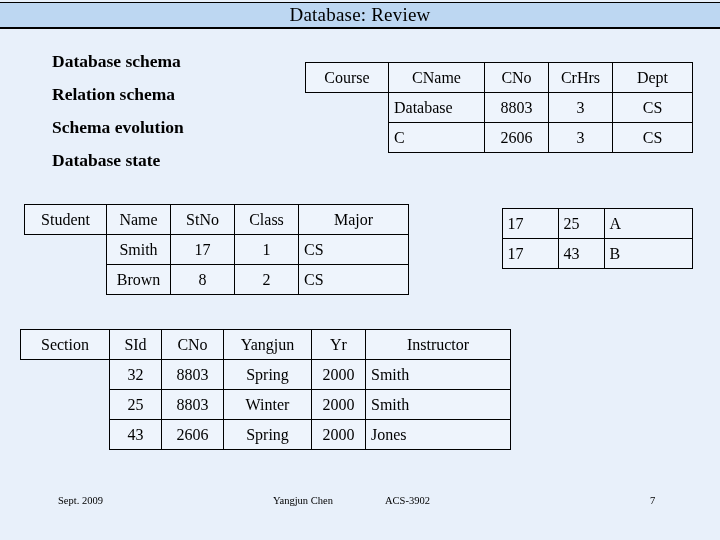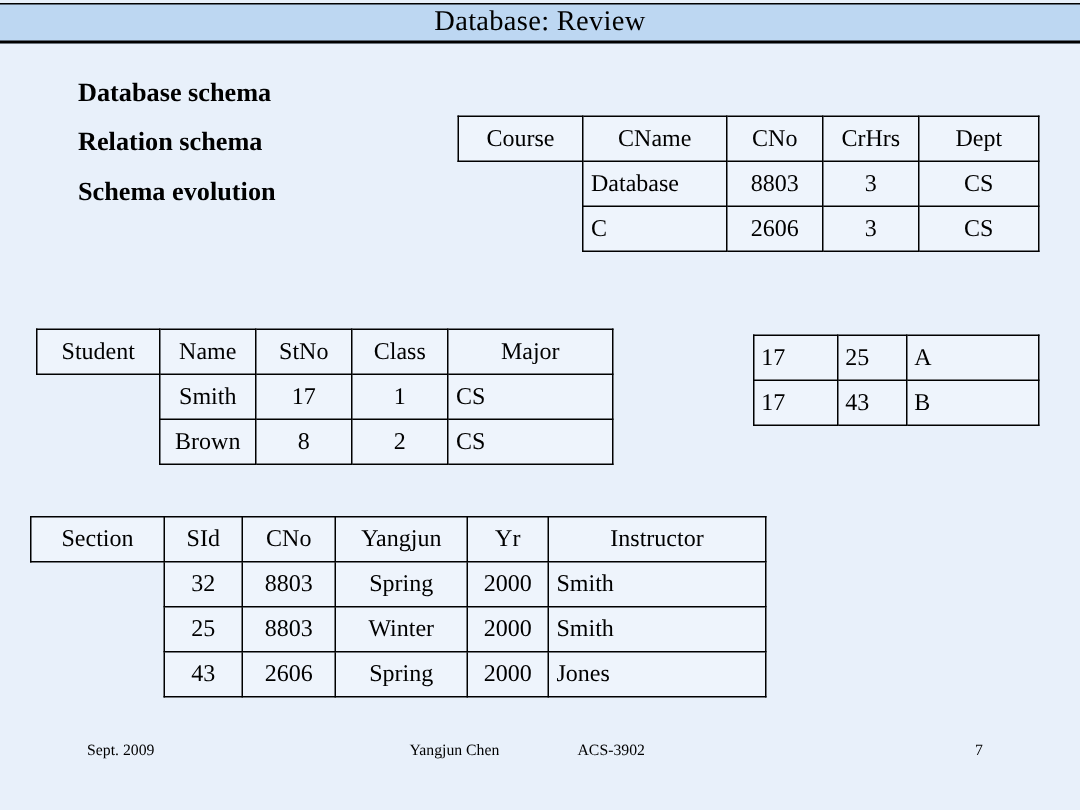--- a/index.html
+++ b/index.html
@@ -53,21 +53,20 @@
   }
   #bullet-list .bullet-item:last-child { margin-bottom: 0; }
 
   
   .relation {
     position: absolute;
     border-collapse: collapse;
     font-size: 16px;
     color: #000;
     table-layout: fixed;
-    margin-top: 15px;
   }
   .relation td {
     border: 1.5px solid #000;
     background: #eef4fc;
     padding: 2px 5px;
     height: 30px;
     box-sizing: border-box;
     vertical-align: middle;
     overflow: hidden;
     white-space: nowrap;
@@ -111,20 +110,21 @@
 <body>
 
 <div id="title-bar">
   <span class="title-text">Database: Review</span>
 </div>
 
 <div id="bullet-list">
   <div class="bullet-item">Database schema</div>
   <div class="bullet-item">Relation schema</div>
   <div class="bullet-item">Schema evolution</div>
+  <div class="bullet-item">Database state</div>
 </div>
 
 <table class="relation" id="table-course">
   <colgroup>
     <col style="width:83px">
       <col style="width:96px">
       <col style="width:64px">
       <col style="width:64px">
       <col style="width:80px">
   </colgroup>

